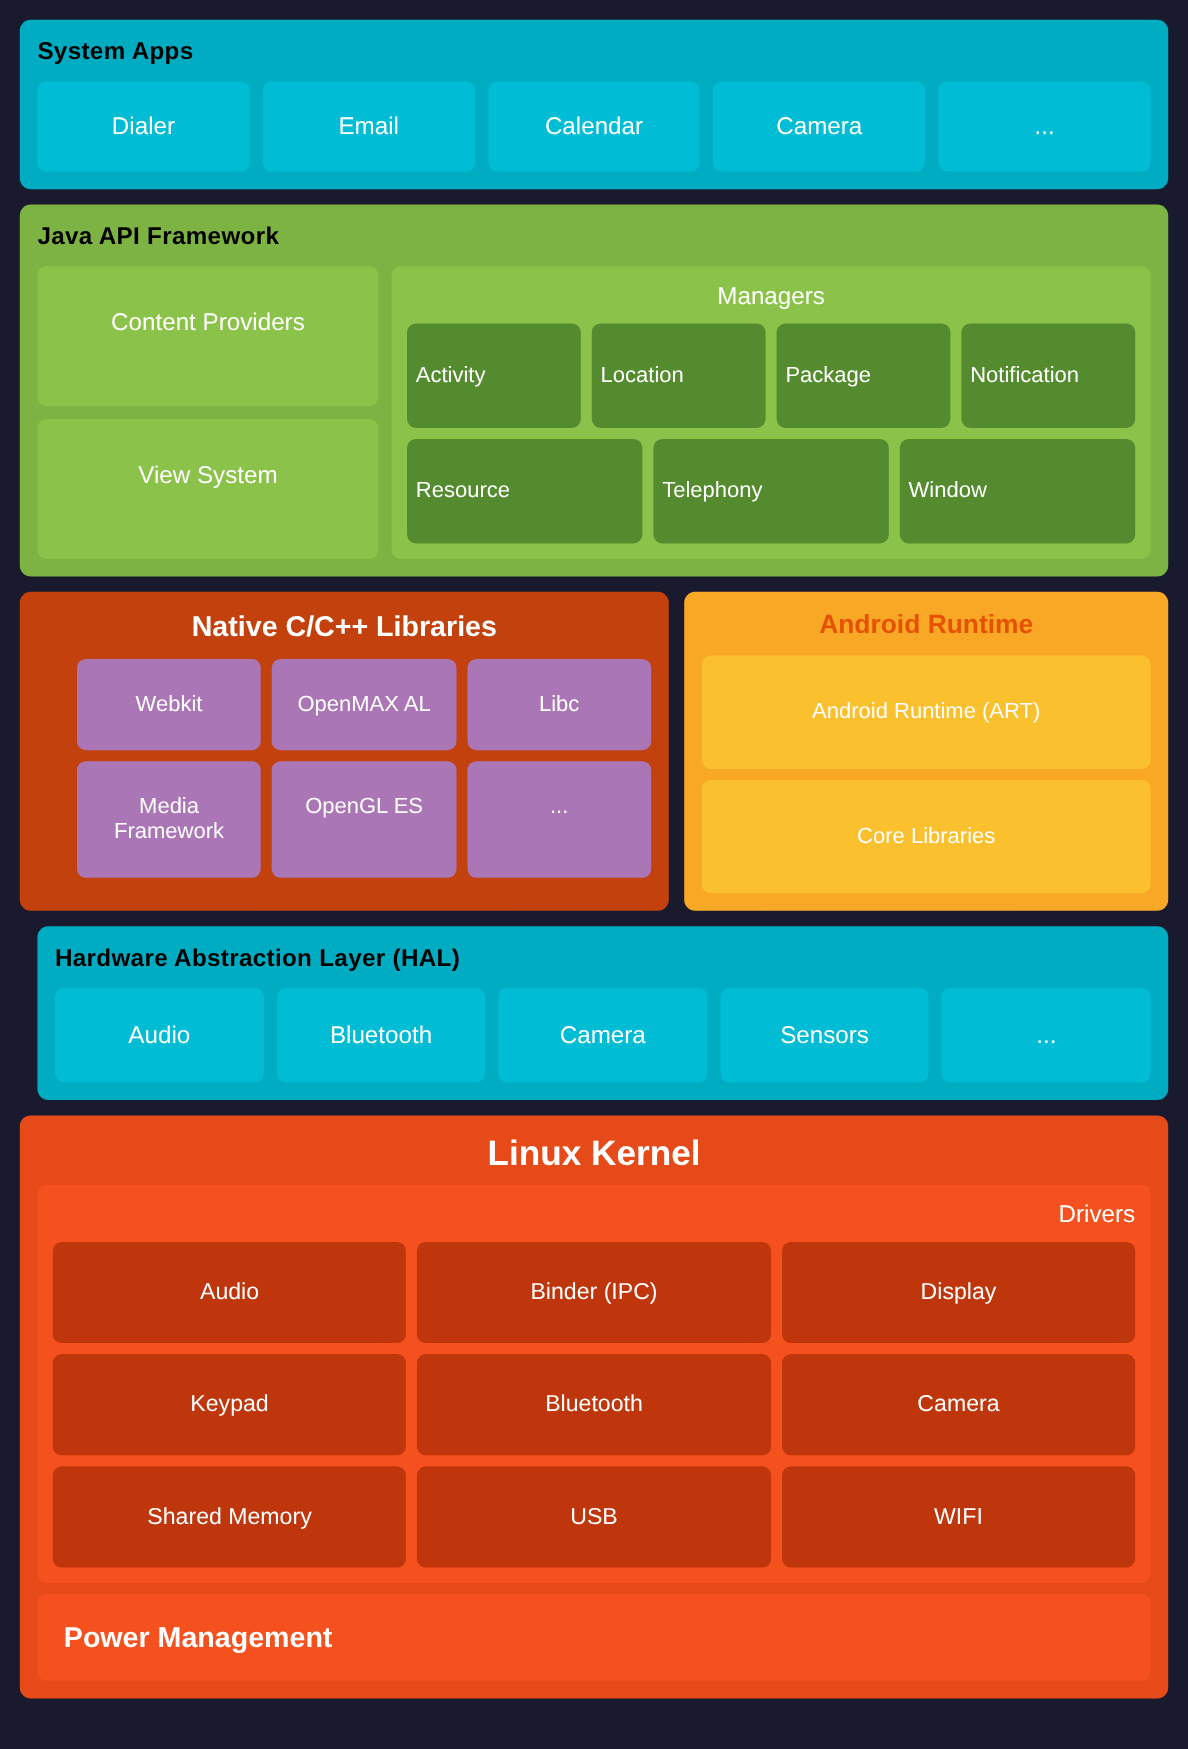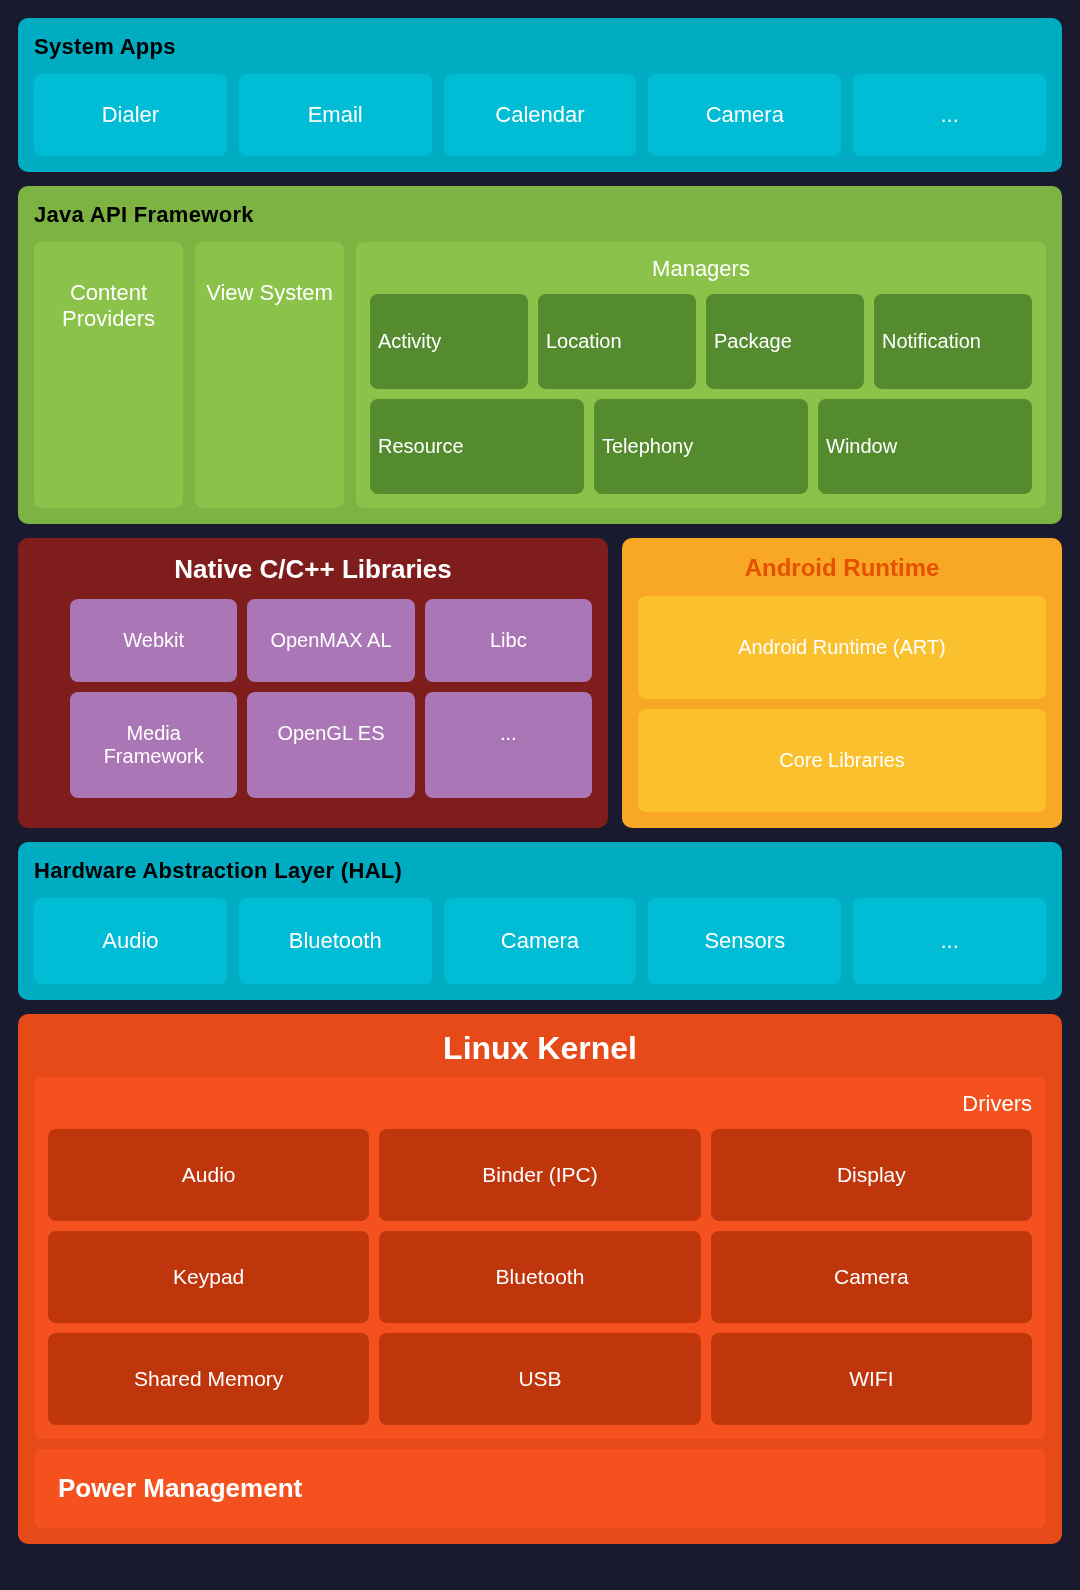--- a/index.html
+++ b/index.html
@@ -49,21 +49,21 @@
     
     .java-framework {
       background: #7cb342;
     }
     .framework-inner {
       display: flex;
       gap: 12px;
     }
     .content-left {
       display: flex;
-      flex-direction: row;
+      flex-direction: column;
       gap: 12px;
       flex: 0 0 310px;
     }
     .green-box {
       background: #8bc34a;
       border-radius: 8px;
       padding: 38px 10px;
       text-align: center;
       color: #fff;
       font-size: 22px;
@@ -102,21 +102,21 @@
       font-size: 20px;
       font-weight: 500;
     }
 
     
     .native-runtime-row {
       display: flex;
       gap: 14px;
     }
     .native-libs {
-      background: #7f1d1d;
+      background: #c2410c;
       border-radius: 10px;
       padding: 16px;
       flex: 0 0 590px;
     }
     .native-libs-title {
       text-align: center;
       color: #fff;
       font-size: 26px;
       font-weight: 600;
       margin-bottom: 14px;
@@ -167,20 +167,21 @@
       text-align: center;
       color: #fff;
       font-size: 20px;
       font-weight: 500;
       flex: 1;
     }
 
     
     .hal {
       background: #00acc1;
+      margin-left: 16px;
     }
     .hal-grid {
       display: flex;
       gap: 12px;
     }
     .hal-box {
       background: #00bcd4;
       border-radius: 8px;
       flex: 1;
       padding: 30px 10px;

